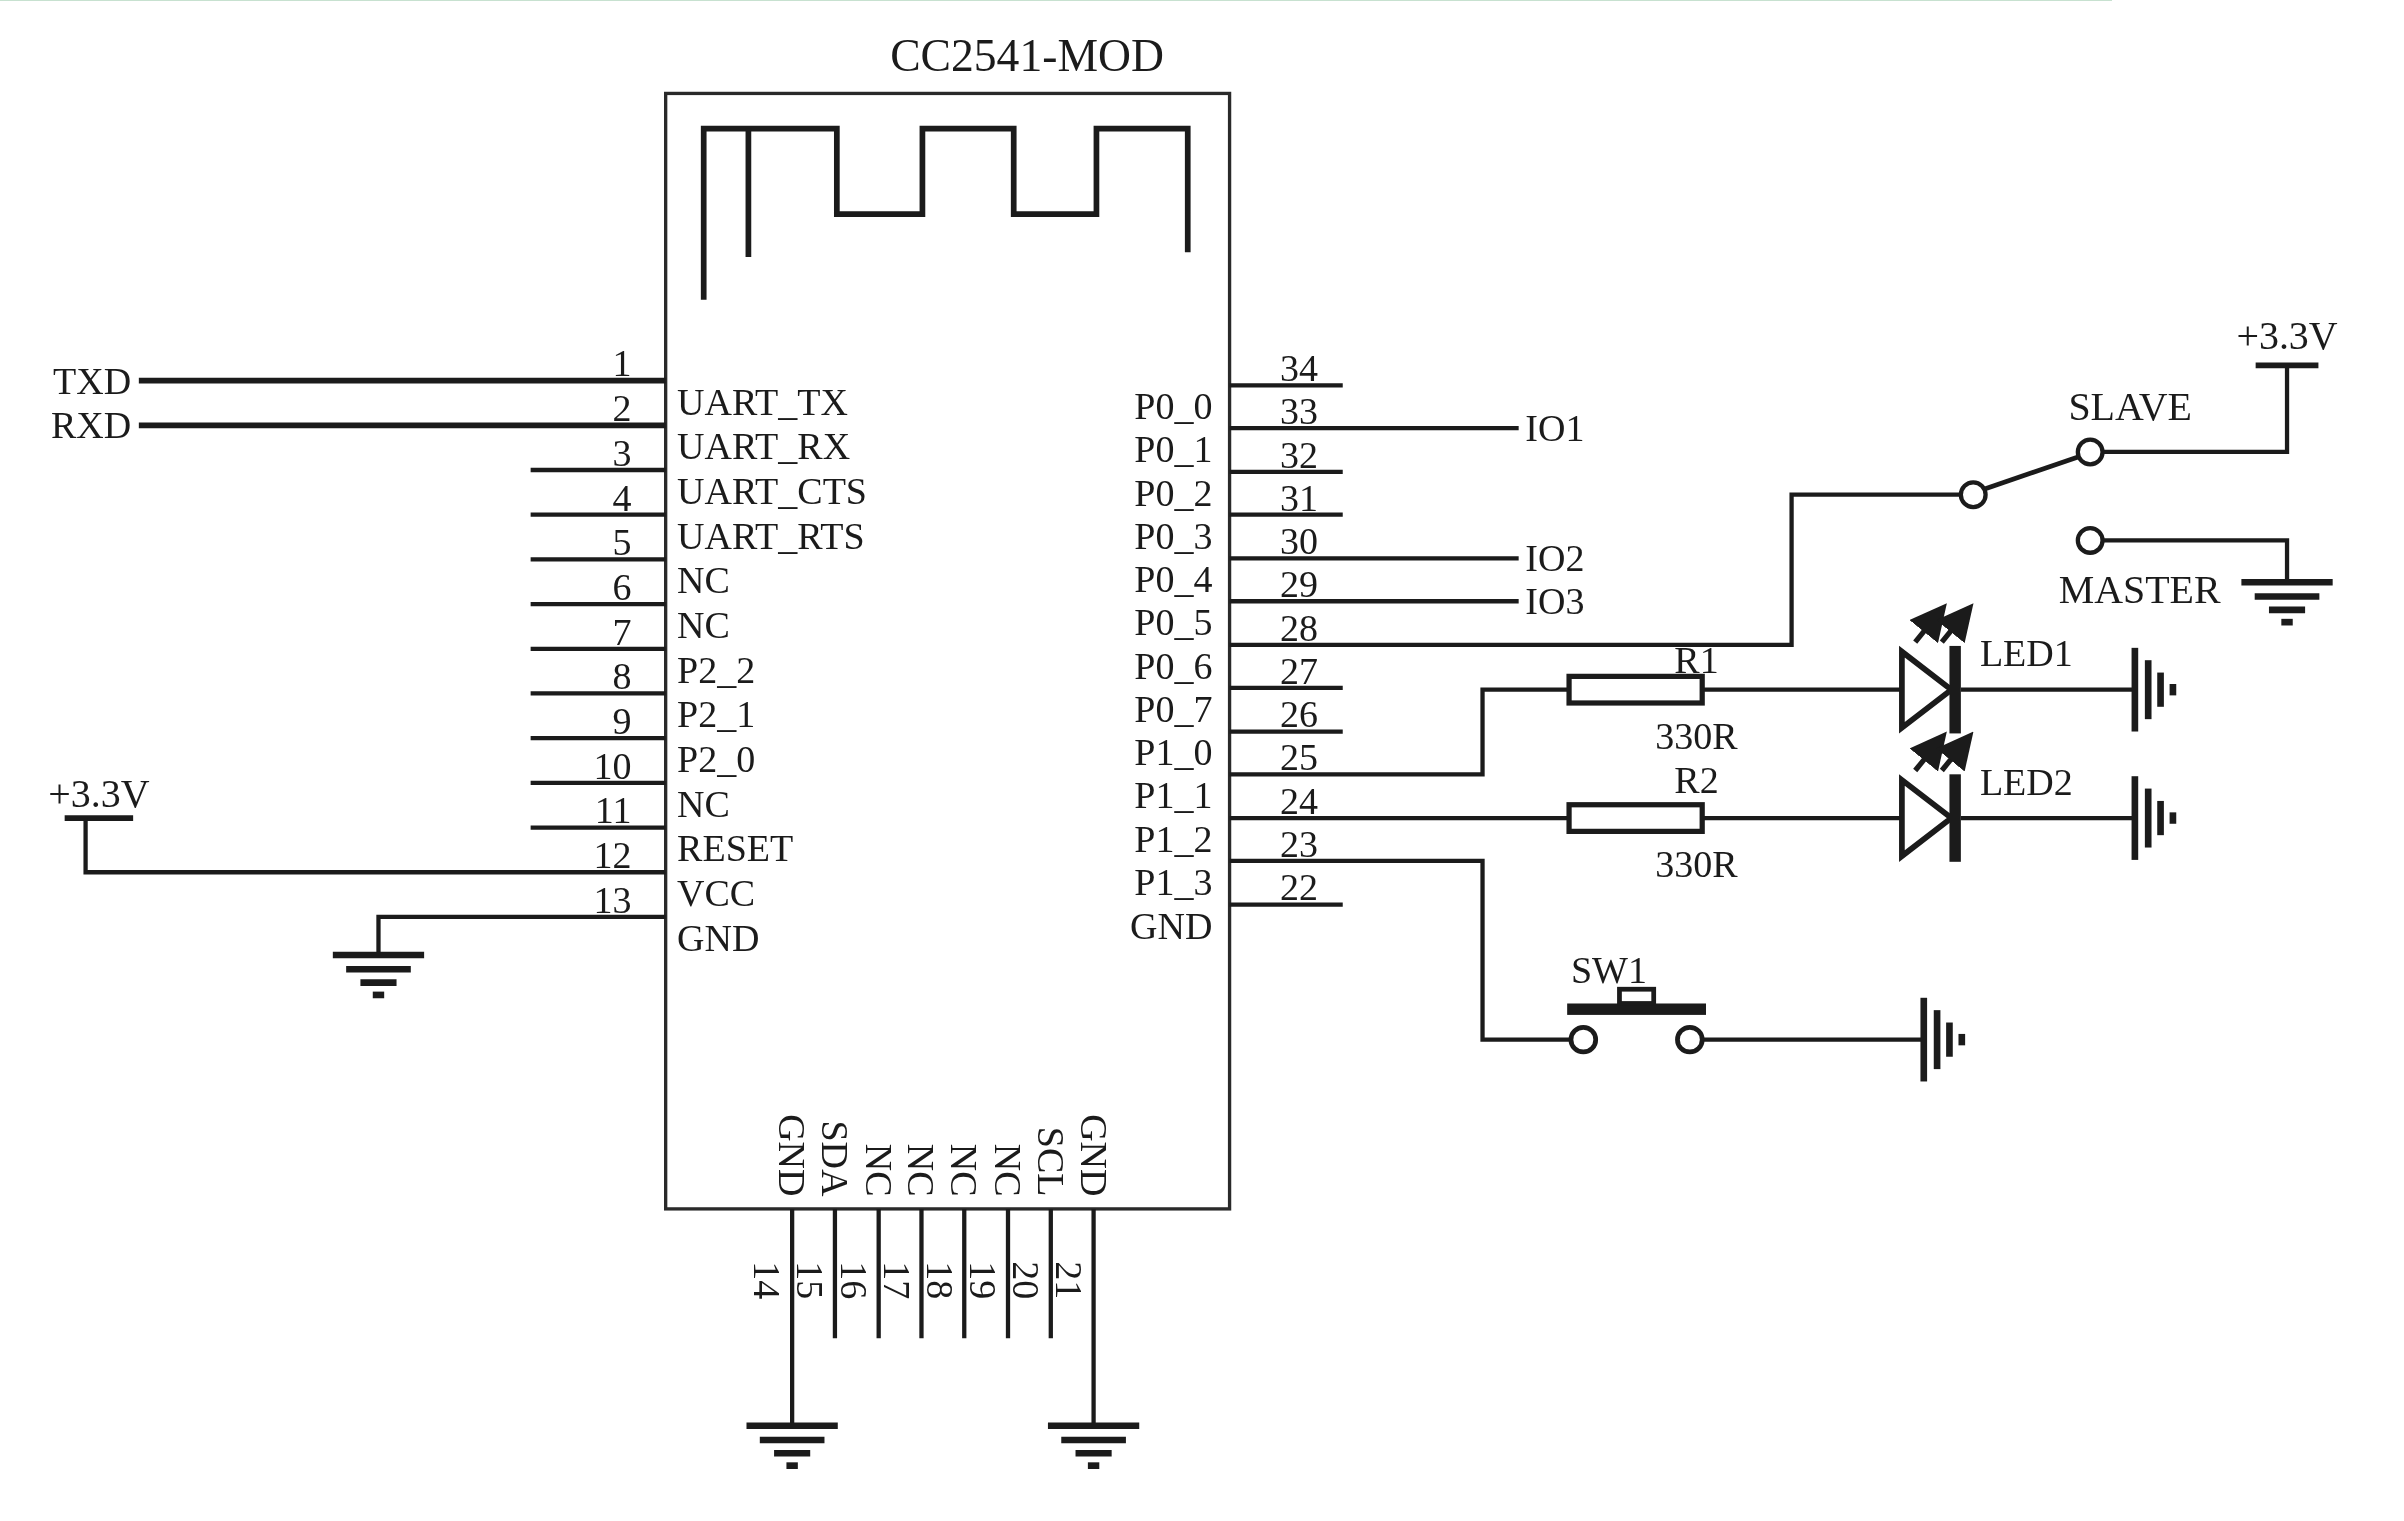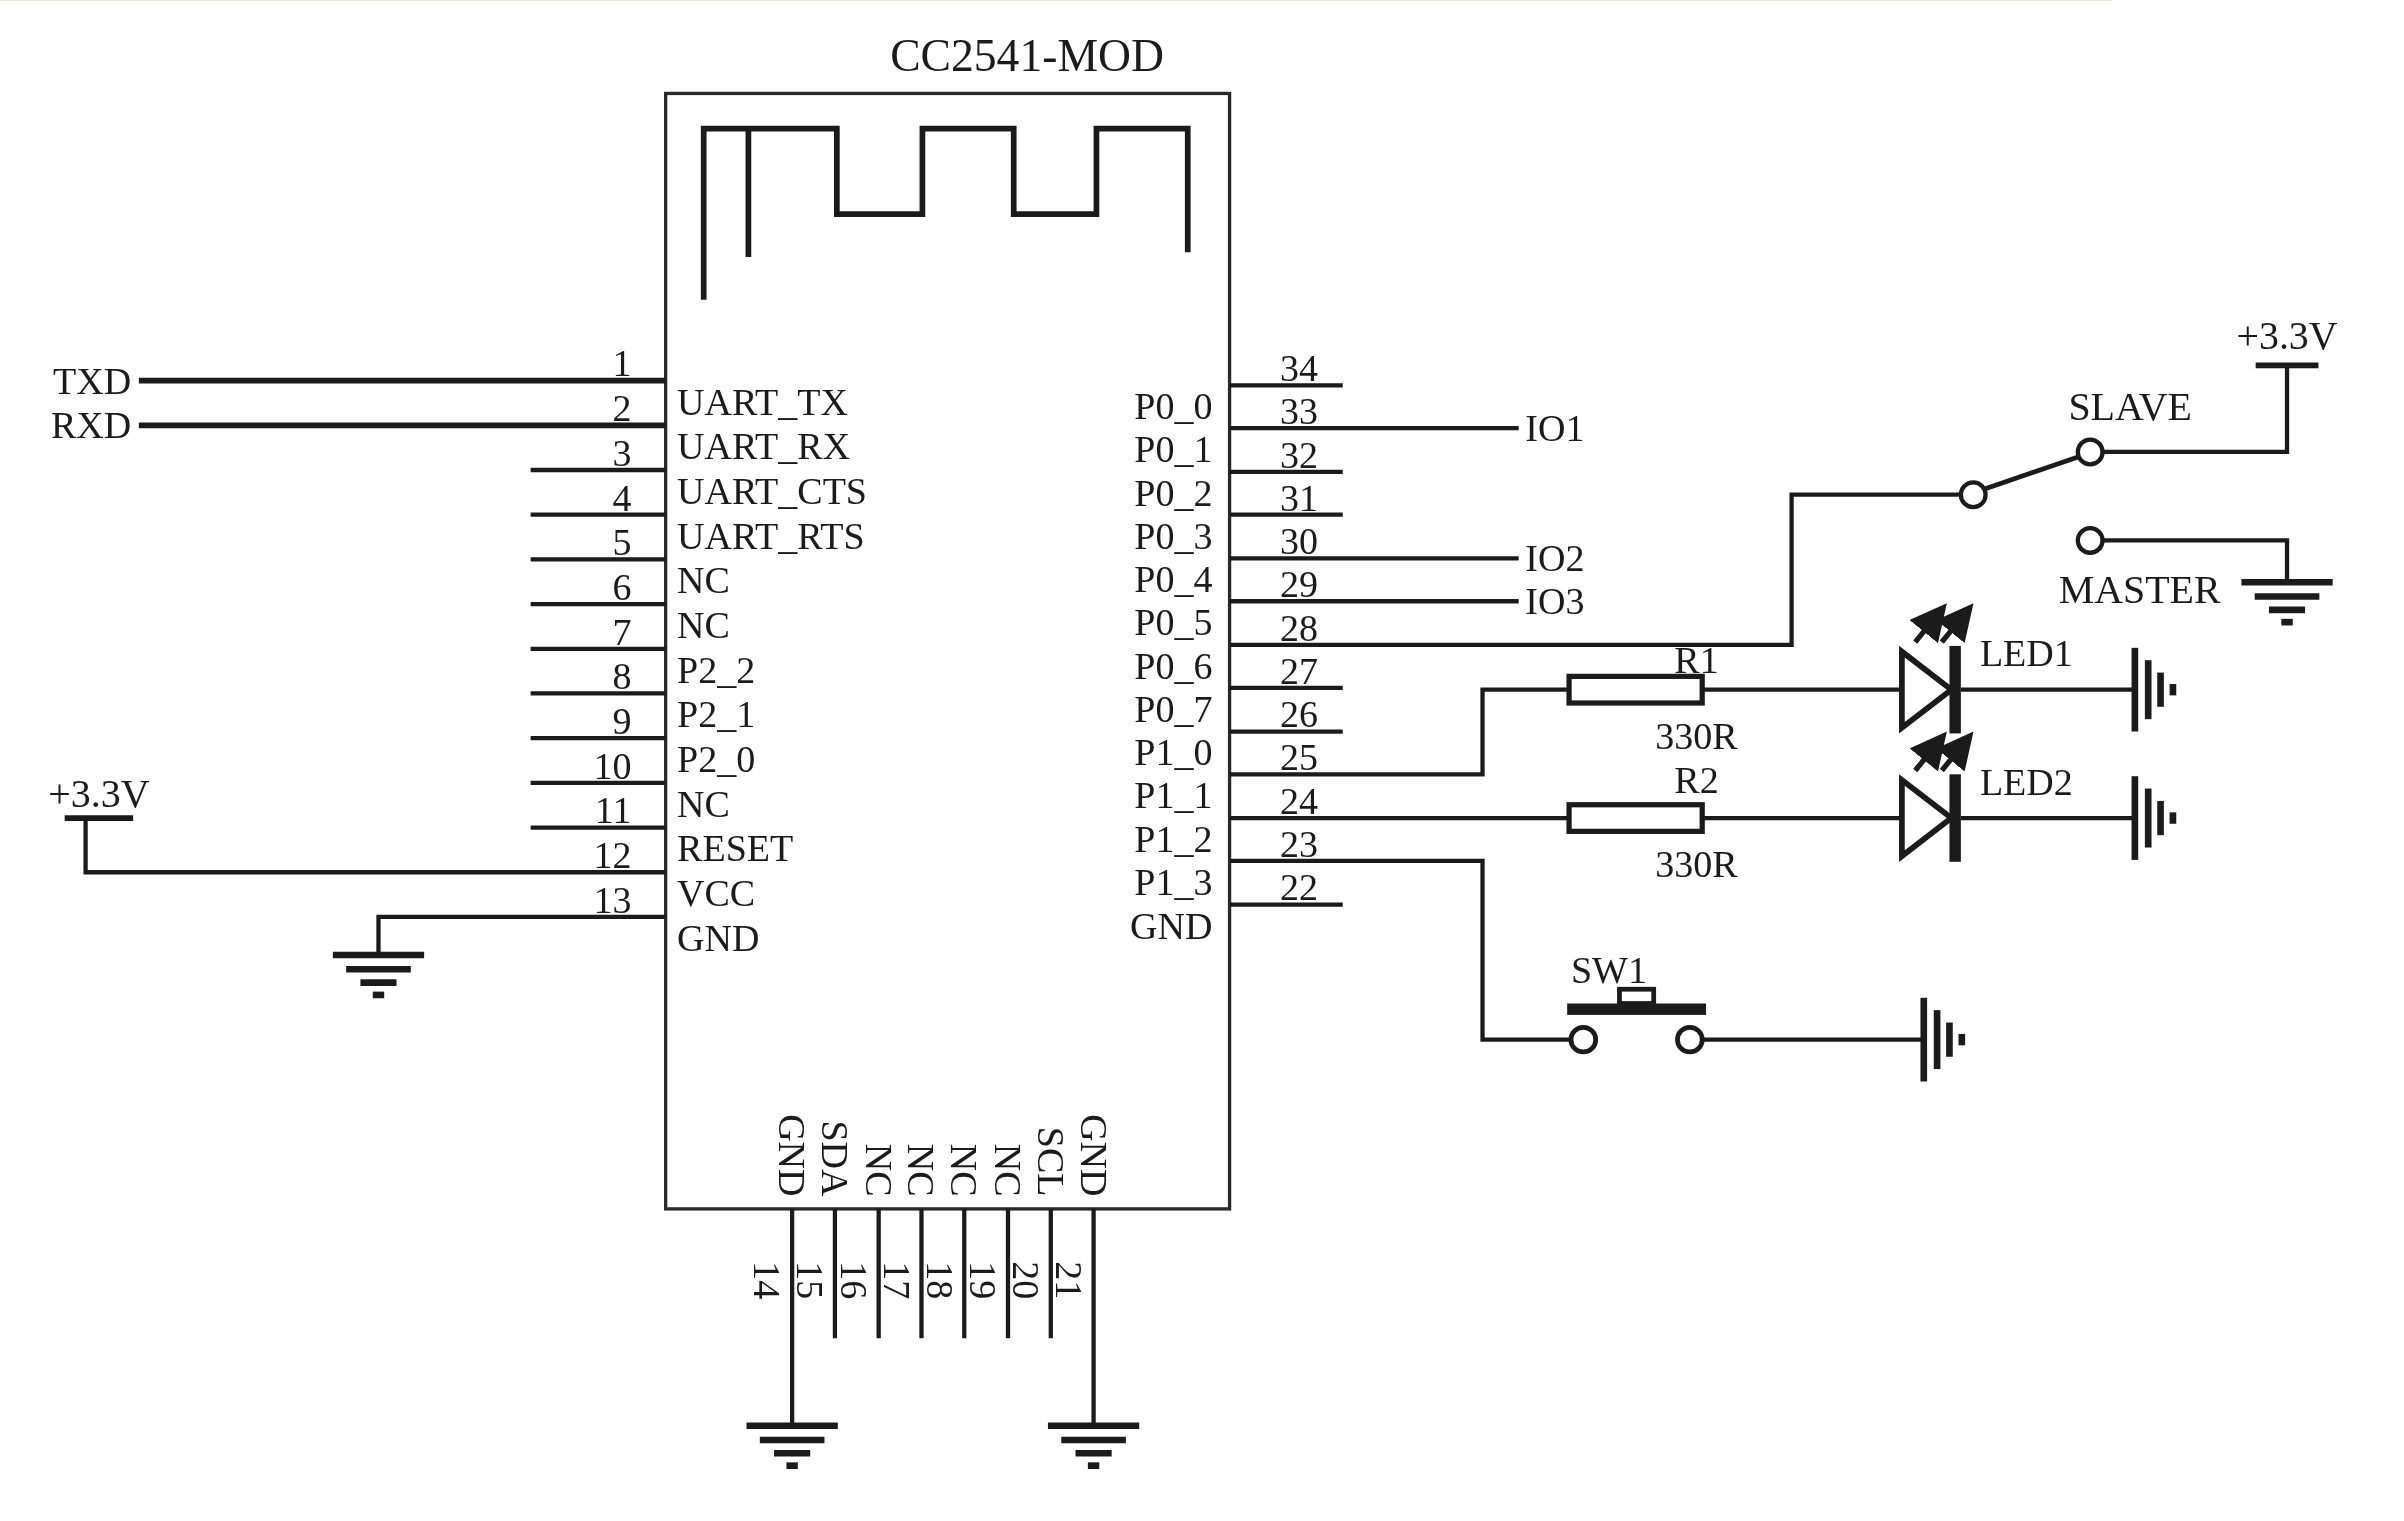--- a/index.html
+++ b/index.html
@@ -1,16 +1,16 @@
 <!DOCTYPE html>
 <html style="font-size:15px"><head>
 <meta charset="utf-8">
 <style>
   html,body{margin:0;padding:0;background:#ffffff;}
-  .stage{width:2112px;height:1522px;position:relative;background:#84cc16;text-align:right;}
+  .stage{width:2112px;height:1522px;position:relative;background:#15803d;text-align:right;}
   svg{display:block;}
   text{font-family:"Liberation Serif", serif;fill:#1b1b1b;font-size:40px;dominant-baseline:central;}
   .end{text-anchor:end}
   .mid{text-anchor:middle}
   .t48{font-size:48px}
   .t42{font-size:42px}
   .w{stroke:#1b1b1b;stroke-width:4.5;fill:none;}
   .w6{stroke-width:6}
   .w55{stroke-width:5.5}
   .w5{stroke-width:5}

